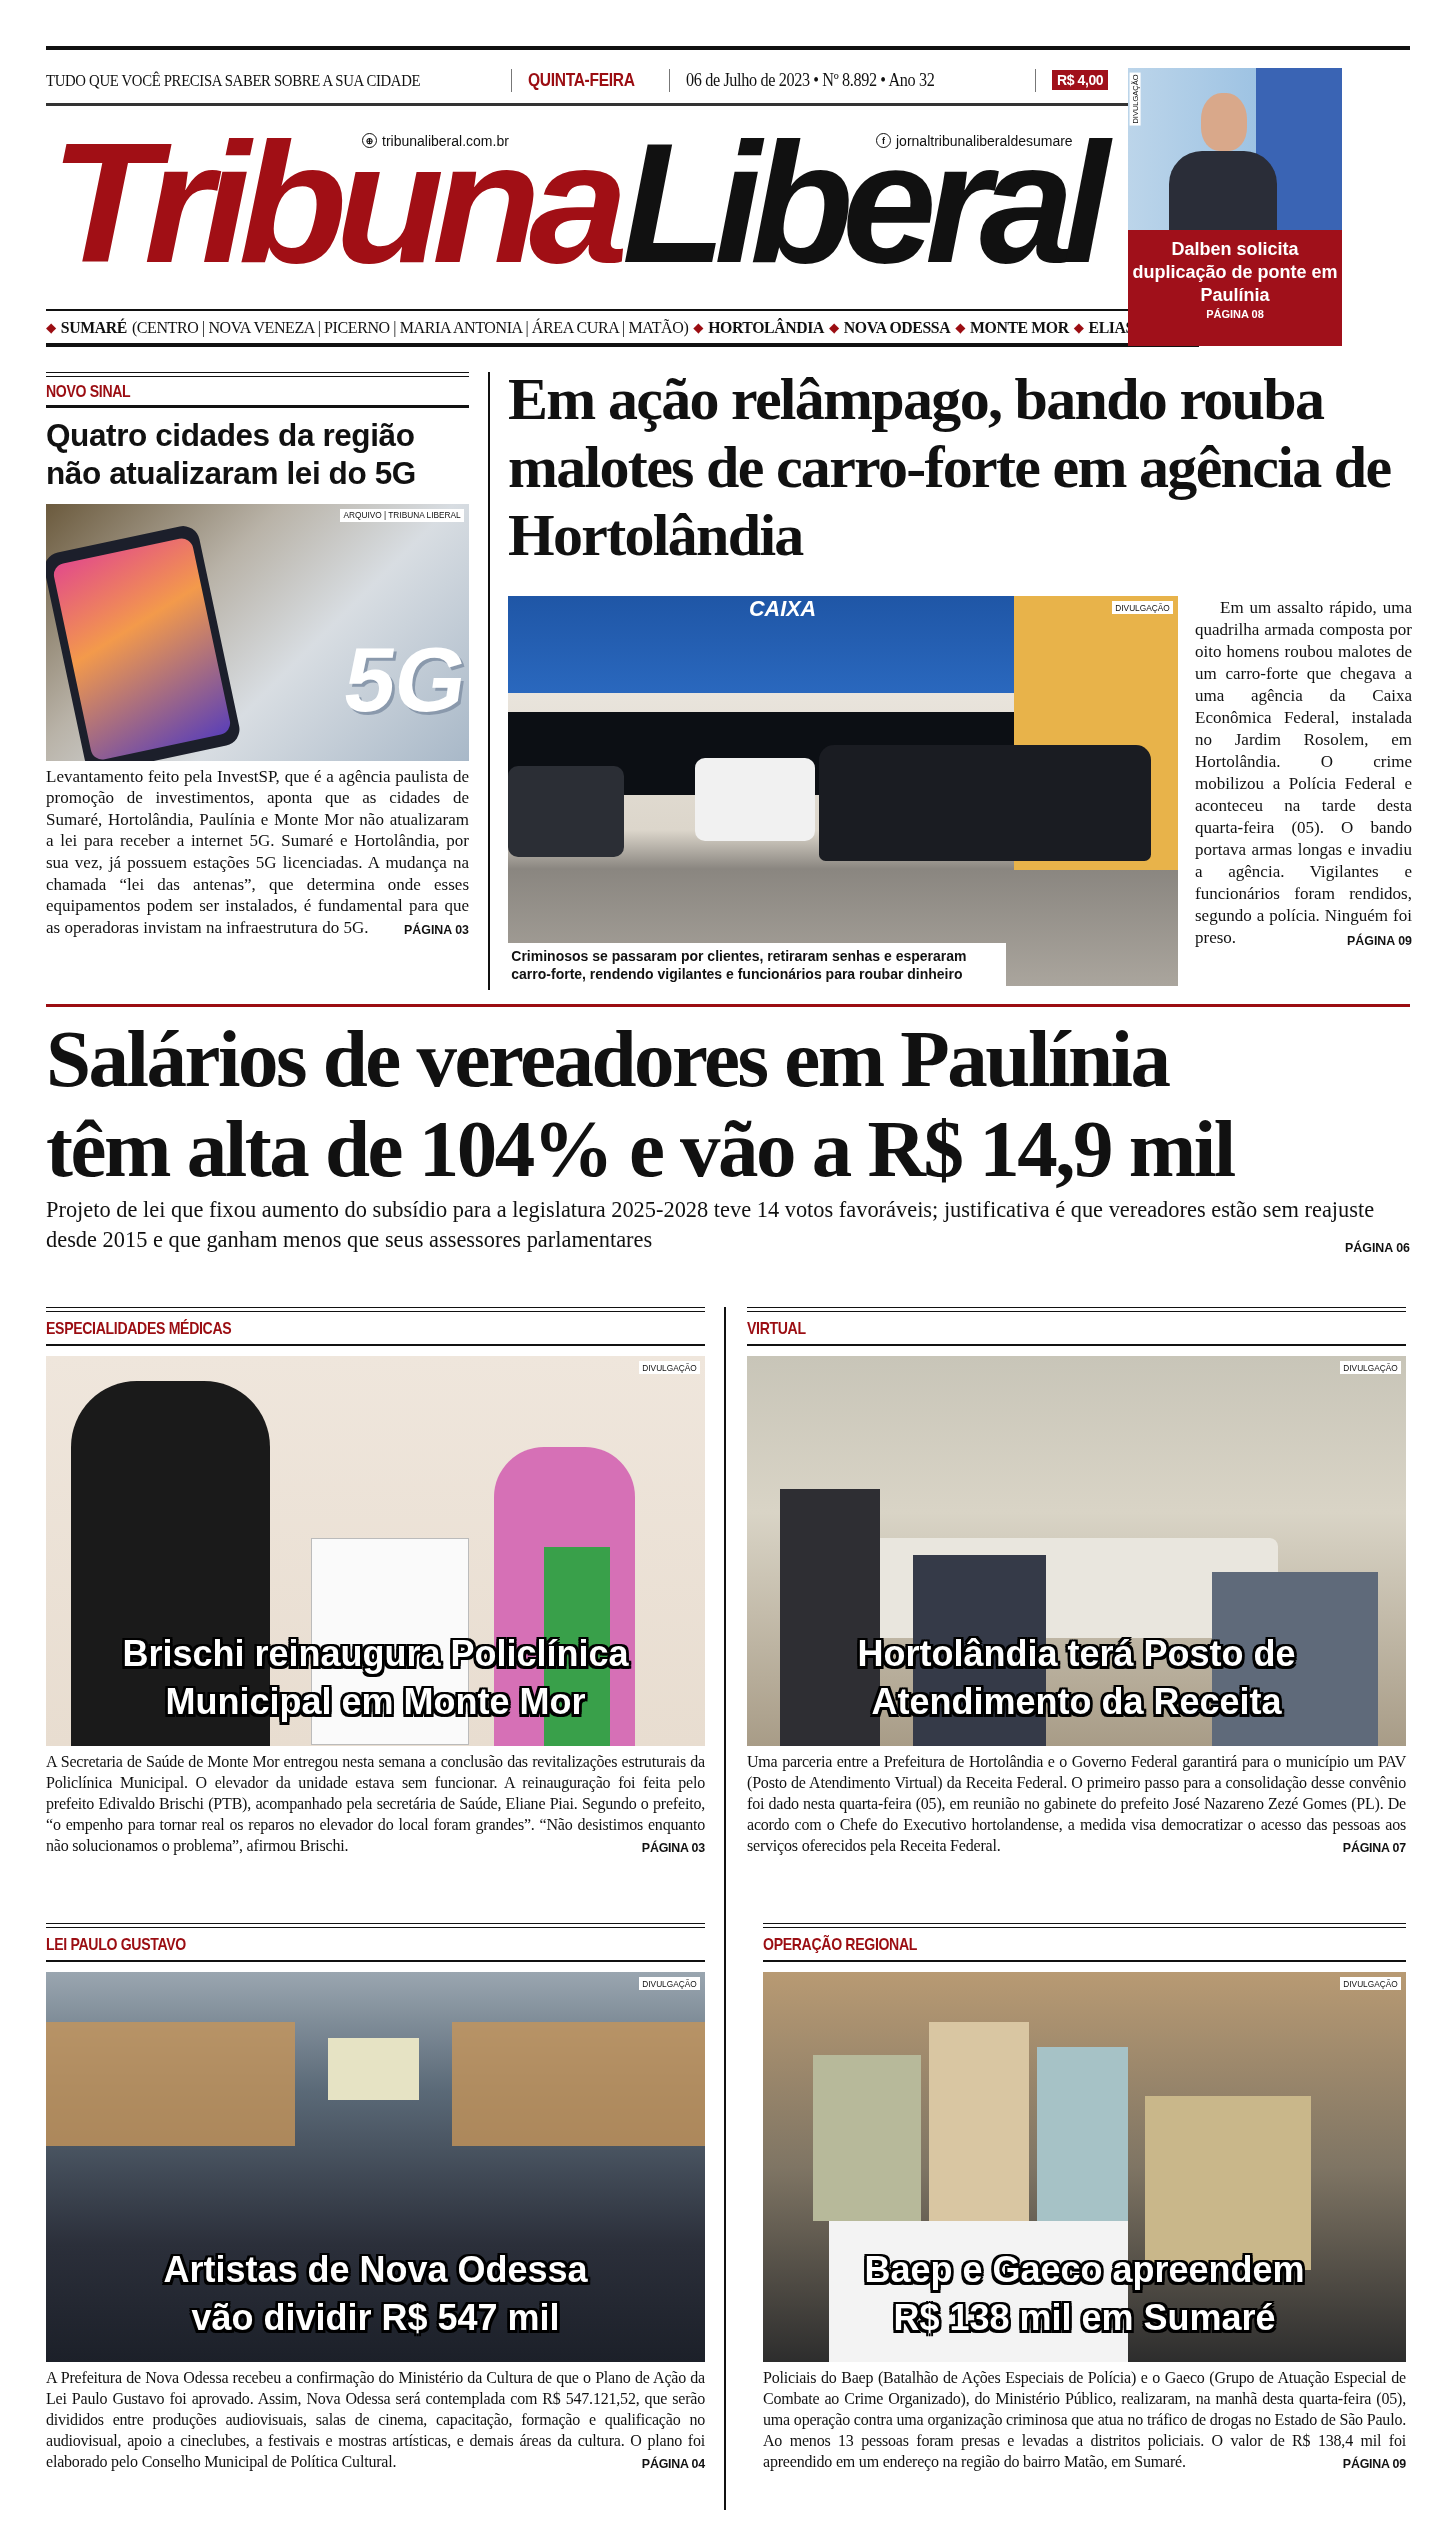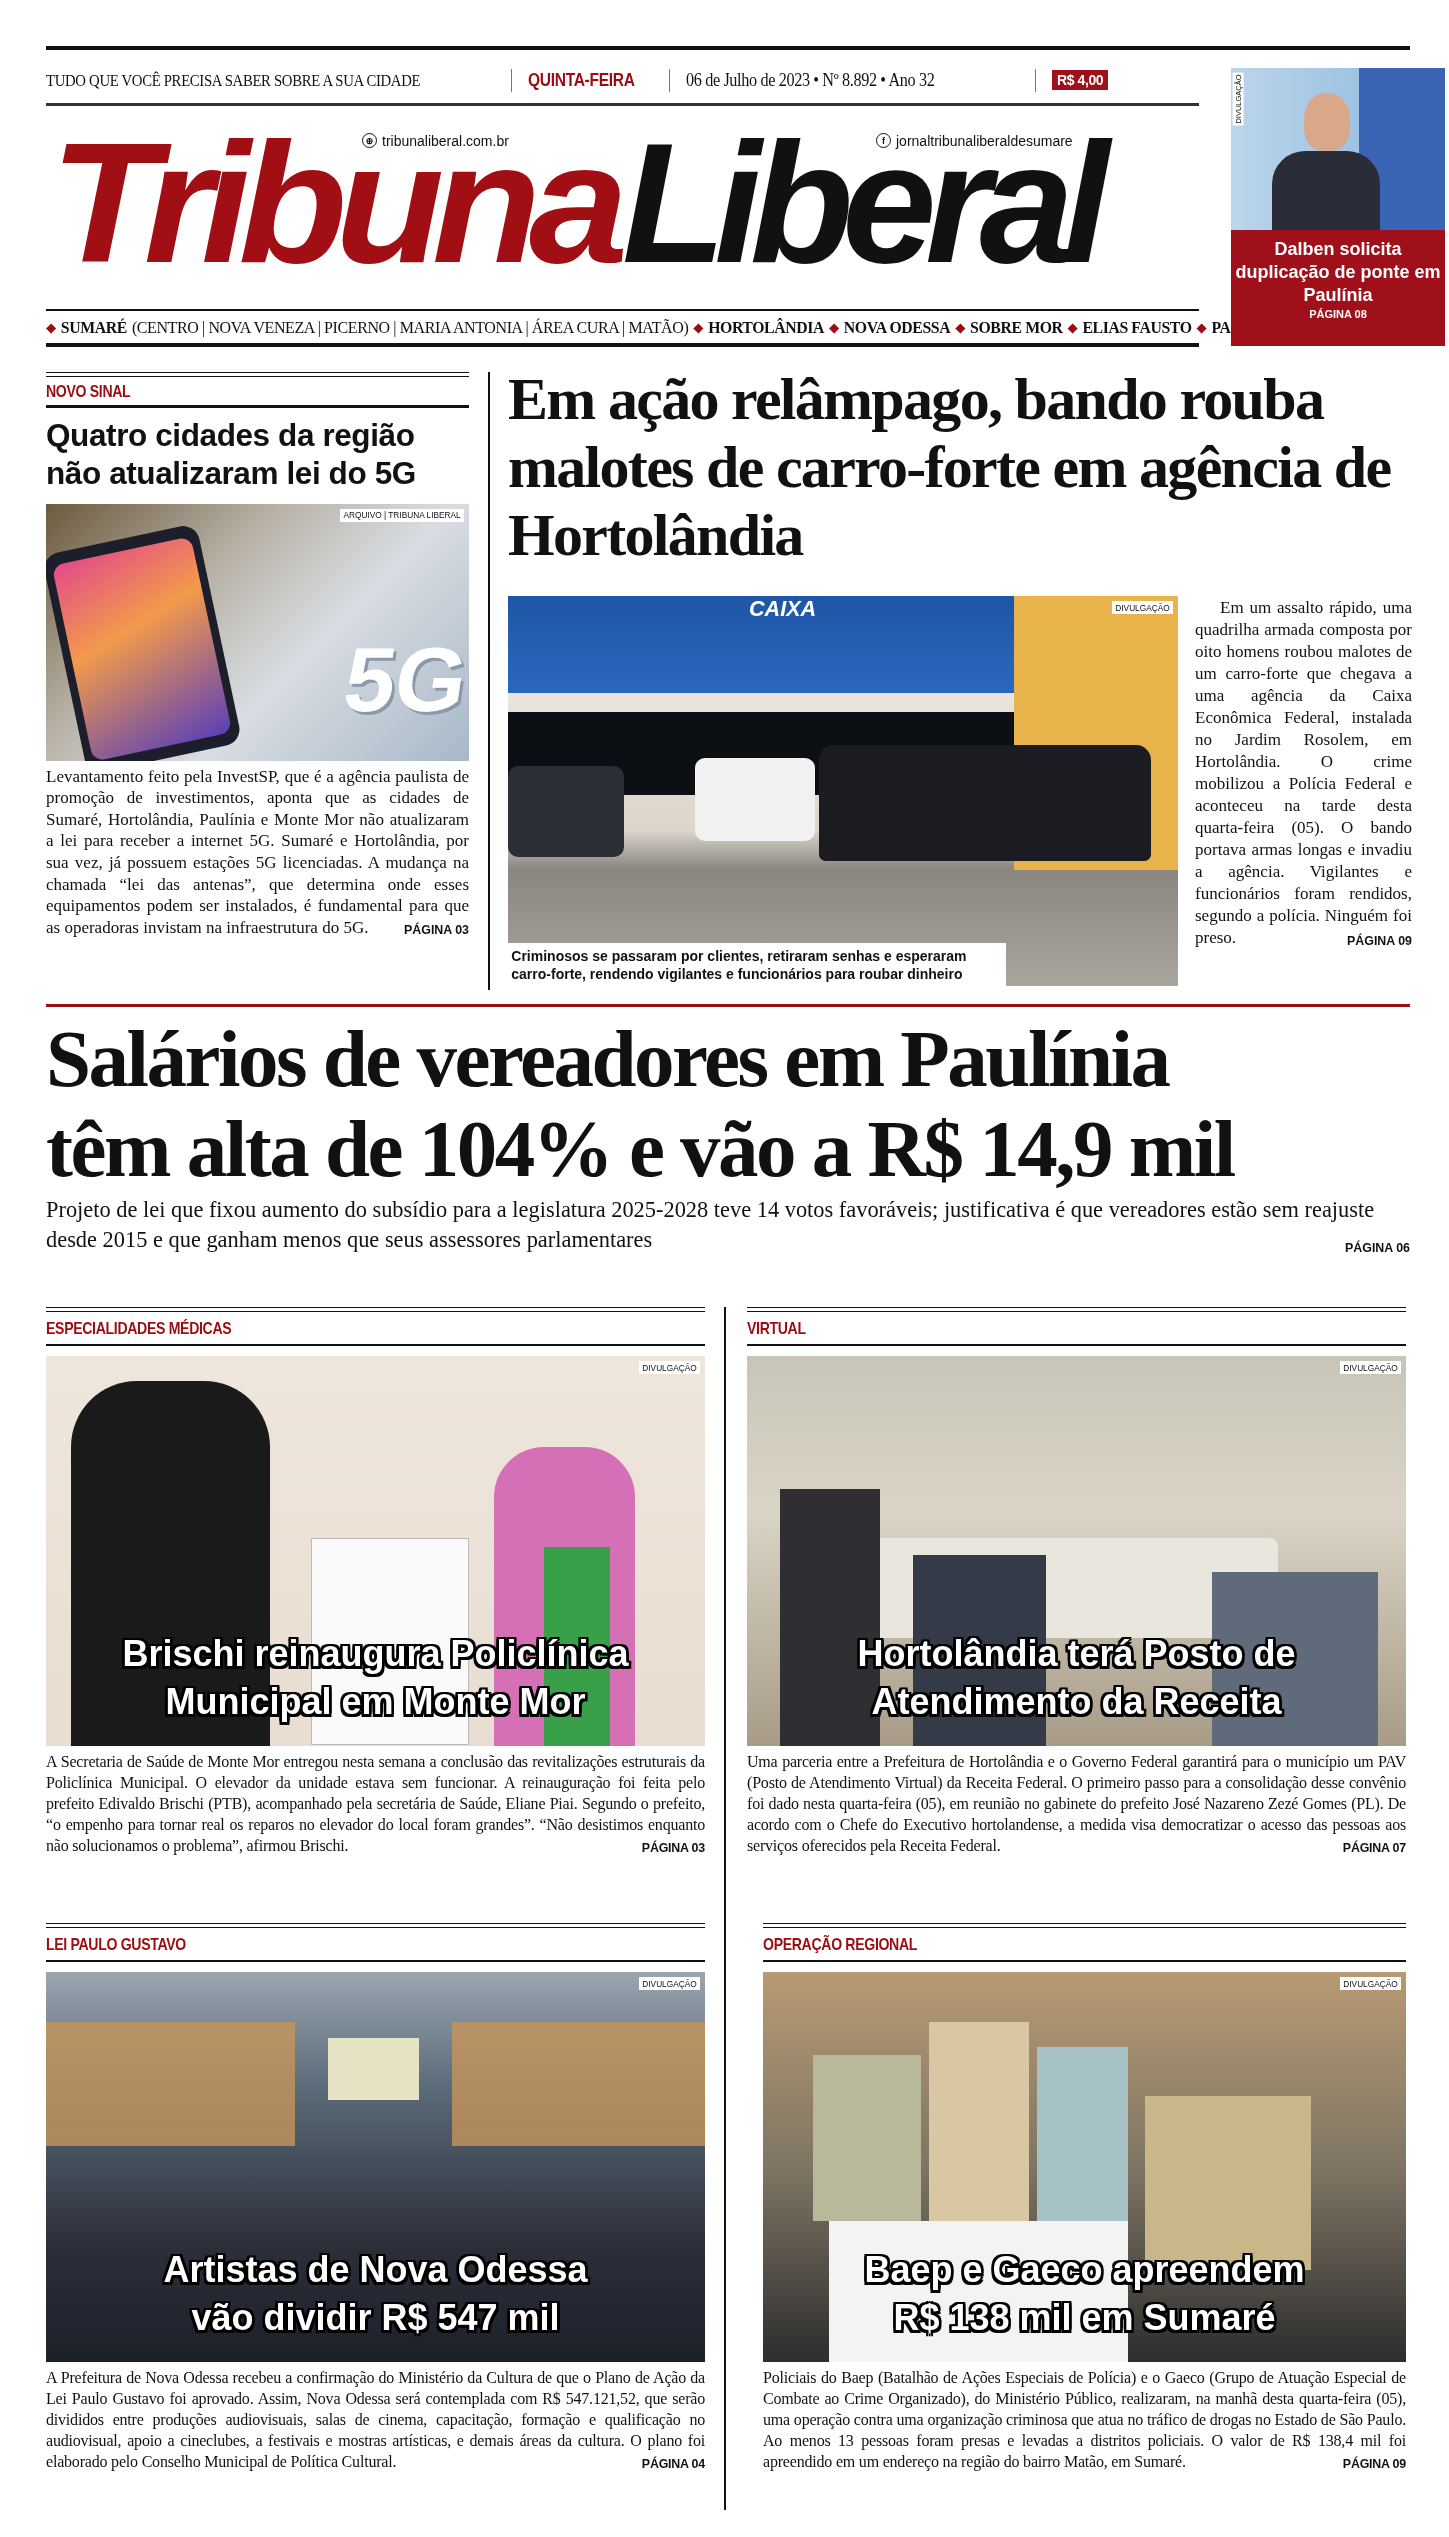--- a/index.html
+++ b/index.html
@@ -20,21 +20,21 @@
   .logo-link { position: absolute; font-family: "Liberation Sans", sans-serif; font-size: 14px; background: #fff; padding: 0 5px; display: flex; align-items: center; gap: 5px; }
   .round-icon { width: 15px; height: 15px; border: 1.2px solid #111; border-radius: 50%; display: inline-flex; align-items: center; justify-content: center; font-size: 9px; font-weight: bold; }
 
   .city-rule-top { left: 46px; top: 309px; width: 1153px; height: 1.7px; background: #111; }
   .city-row { left: 46px; top: 315px; width: 1153px; height: 25px; font-size: 15.8px; white-space: nowrap; display: flex; align-items: center; gap: 5px; letter-spacing: -0.4px; }
   .city-row .diamond { color: #9b0d12; font-size: 13.3px; }
   .city-row .city { font-weight: bold; }
   .city-row .sub { font-size: 16px; }
   .city-rule-bottom { left: 46px; top: 343px; width: 1153px; height: 4.1px; background: #111; }
 
-  .teaser { left: 1231px; top: 68px; width: 214px; height: 340px; }
+  .teaser { left: 1128px; top: 68px; width: 214px; height: 340px; }
   .teaser-photo { position: absolute; left: 0; top: 0; width: 214px; height: 162px; background: linear-gradient(90deg,#bcd5ea 0%,#9ec3e3 60%,#3a64b4 60%,#3a64b4 100%); overflow: hidden; }
   .teaser-photo .person { position: absolute; left: 41px; top: 25px; width: 108px; height: 141px; }
   .teaser-photo .head { position: absolute; left: 31.5px; top: 0; width: 46px; height: 58px; background: #d9a88a; border-radius: 45% 45% 40% 40%; }
   .teaser-photo .suit { position: absolute; left: 0; top: 58px; width: 108px; height: 83px; background: #2a2d38; border-radius: 33px 33px 0 0; }
   .teaser-credit { position: absolute; left: 1.7px; top: 5px; writing-mode: vertical-rl; transform: rotate(180deg); font-size: 7.5px; background: #fff; padding: 1.7px 0.8px; font-family: "Liberation Sans", sans-serif; }
   .teaser-box { position: absolute; left: 0; top: 162px; width: 214px; height: 116px; background: #a0101a; color: #fff; text-align: center; padding-top: 8.3px; }
   .teaser-box .title { font-family: "Liberation Sans", sans-serif; font-weight: bold; font-size: 18px; line-height: 23px; }
   .teaser-box .page { font-family: "Liberation Sans", sans-serif; font-weight: bold; font-size: 11px; margin-top: 1px; }
 
   .col-rule { background: #111; width: 1.7px; }
@@ -91,21 +91,21 @@
 <div class="abs city-rule-top"></div>
 <div class="abs city-row">
   <span class="diamond">◆</span>
   <span class="city">SUMARÉ</span>
   <span class="sub">(CENTRO | NOVA VENEZA | PICERNO | MARIA ANTONIA | ÁREA CURA | MATÃO)</span>
   <span class="diamond">◆</span>
   <span class="city">HORTOLÂNDIA</span>
   <span class="diamond">◆</span>
   <span class="city">NOVA ODESSA</span>
   <span class="diamond">◆</span>
-  <span class="city">SOBRE MOR</span>
+  <span class="city">MONTE MOR</span>
   <span class="diamond">◆</span>
   <span class="city">ELIAS FAUSTO</span>
   <span class="diamond">◆</span>
   <span class="city">PAULÍNIA</span>
   <span class="diamond">◆</span>
 </div>
 <div class="abs city-rule-bottom"></div>
 
 <div class="abs teaser">
   <div class="teaser-photo">

